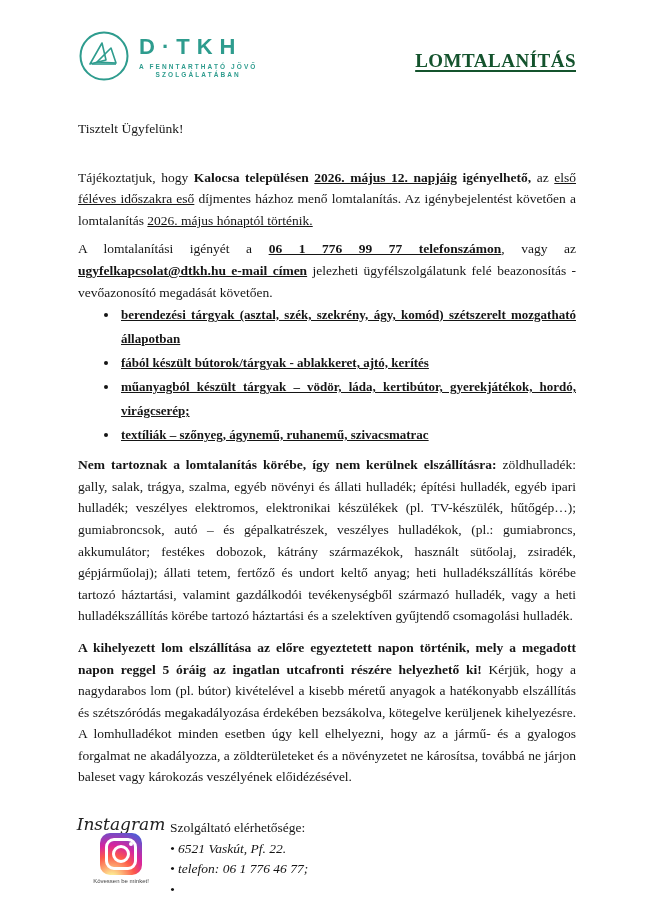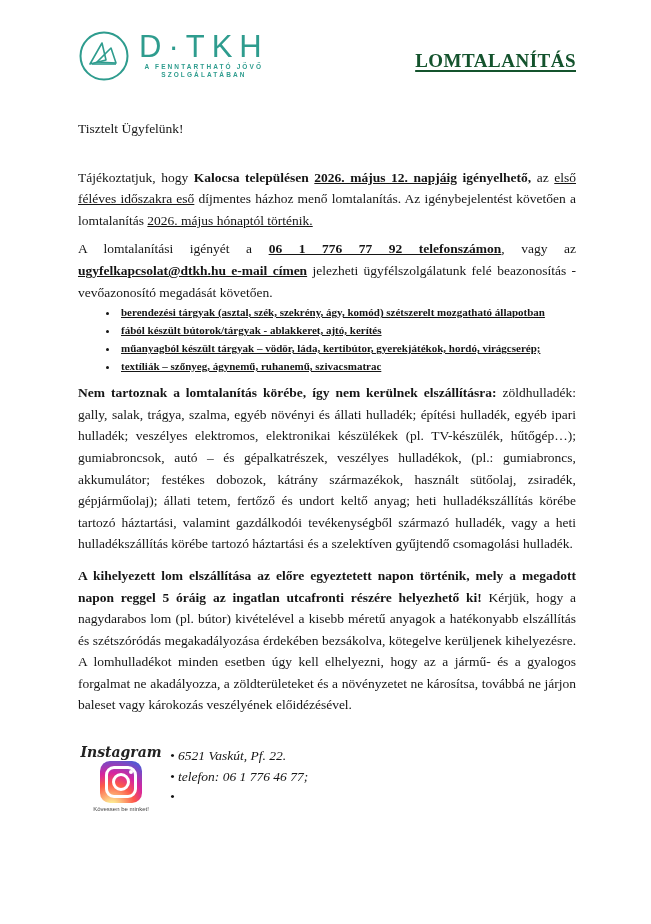--- a/index.html
+++ b/index.html
@@ -6,22 +6,22 @@
   .page{
     width:651px;height:924px;margin:0 auto;background:#ffffff;
     box-sizing:border-box;padding:30px 75px 0 78px;position:relative;
     font-family:"Liberation Serif", serif;color:#151515;overflow:hidden;
   }
   
   .header{display:flex;justify-content:space-between;align-items:flex-start;}
   .logo{display:flex;align-items:center;gap:9px;}
   .logo-mark{width:52px;height:52px;flex:0 0 auto;}
   .logo-name{
-    font-family:"Liberation Sans", sans-serif;font-weight:normal;
-    font-size:31px;letter-spacing:7px;color:#2E9C8E;line-height:26px;
+    font-family:"Liberation Sans", sans-serif;font-weight:bold;
+    font-size:22px;letter-spacing:7px;color:#2E9C8E;line-height:26px;
   }
   .logo-tagline{
     font-family:"Liberation Sans", sans-serif;font-weight:bold;
     font-size:6.5px;letter-spacing:2.1px;color:#2E9C8E;line-height:8px;
     text-align:center;margin-top:3px;
   }
   .doc-title{
     font-size:19px;font-weight:bold;margin:20px 0 0 0;
     text-decoration:underline;text-decoration-thickness:2px;text-underline-offset:3px;
     letter-spacing:0.5px;color:#14532d;
@@ -30,29 +30,29 @@
   .para{font-size:13.5px;line-height:21.6px;text-align:justify;margin:0;}
   .greeting{margin-top:36px;text-align:left;}
   .mt-lg{margin-top:27px;}
   .mt-sm{margin-top:7px;}
   .mt-md{margin-top:10px;}
   .b{font-weight:bold;}
   .u{text-decoration:underline;}
   .i{font-style:italic;}
   ul.bullets{margin:0;padding:0 0 0 41px;}
   ul.bullets li{
-    font-size:11px;line-height:18px;text-align:justify;
+    font-size:13px;line-height:24px;text-align:justify;
     list-style:disc outside;padding-left:2px;
   }
   
   .footer{display:flex;margin-top:30px;align-items:flex-start;}
   .insta{width:70px;flex:0 0 auto;margin-left:8px;display:flex;flex-direction:column;align-items:center;}
   .insta-script{
-    font-family:"DejaVu Serif", serif;font-style:italic;font-weight:bold;
-    font-size:14px;color:#222;line-height:12px;
+    font-family:"DejaVu Serif", serif;font-style:italic;font-weight:normal;
+    font-size:17px;color:#222;line-height:12px;
   }
   .insta-icon{
     width:42px;height:42px;border-radius:10px;margin-top:3px;position:relative;
     background:radial-gradient(circle at 28% 110%, #fdf497 0%, #fdf497 6%, #fd5949 42%, #d6249f 62%, #4f5bd5 92%);
   }
   .insta-icon::before{
     content:"";position:absolute;inset:5px;border:3px solid #fff;border-radius:9px;
   }
   .insta-icon::after{
     content:"";position:absolute;width:12px;height:12px;border:3px solid #fff;border-radius:50%;
@@ -83,21 +83,21 @@
         <div class="logo-tagline"><span>A FENNTARTHATÓ JÖVŐ</span><br><span>SZOLGÁLATÁBAN</span></div>
       </div>
     </div>
     <h1 class="doc-title">LOMTALANÍTÁS</h1>
   </div>
 
   <p class="para greeting">Tisztelt Ügyfelünk!</p>
 
   <p class="para mt-lg"><span>Tájékoztatjuk, hogy </span><span class="b">Kalocsa településen </span><span class="b u">2026. május 12. napjáig</span><span class="b"> igényelhető,</span><span> az </span><span class="u">első féléves időszakra eső</span><span> díjmentes házhoz menő lomtalanítás. Az igénybejelentést követően a lomtalanítás </span><span class="u">2026. május hónaptól történik.</span></p>
 
-  <p class="para mt-sm"><span>A lomtalanítási igényét a </span><span class="b u">06 1 776 77 92 telefonszámon</span><span>, vagy az </span><span class="b u">ugyfelkapcsolat@dtkh.hu e-mail címen</span><span> jelezheti ügyfélszolgálatunk felé beazonosítás - vevőazonosító megadását követően.</span></p>
+  <p class="para mt-sm"><span>A lomtalanítási igényét a </span><span class="b u">06 1 776 99 77 telefonszámon</span><span>, vagy az </span><span class="b u">ugyfelkapcsolat@dtkh.hu e-mail címen</span><span> jelezheti ügyfélszolgálatunk felé beazonosítás - vevőazonosító megadását követően.</span></p>
 
 
   <ul class="bullets">
     <li><span class="b u">berendezési tárgyak (asztal, szék, szekrény, ágy, komód) szétszerelt mozgatható állapotban</span></li>
     <li><span class="b u">fából készült bútorok/tárgyak - ablakkeret, ajtó, kerítés</span></li>
     <li><span class="b u">műanyagból készült tárgyak – vödör, láda, kertibútor, gyerekjátékok, hordó, virágcserép;</span></li>
     <li><span class="b u">textíliák – szőnyeg, ágynemű, ruhanemű, szivacsmatrac</span></li>
   </ul>
 
   <p class="para mt-sm"><span class="b">Nem tartoznak a lomtalanítás körébe, így nem kerülnek elszállításra:</span><span> zöldhulladék: gally, salak, trágya, szalma, egyéb növényi és állati hulladék; építési hulladék, egyéb ipari hulladék; veszélyes elektromos, elektronikai készülékek (pl. TV-készülék, hűtőgép…); gumiabroncsok, autó – és gépalkatrészek, veszélyes hulladékok, (pl.: gumiabroncs, akkumulátor; festékes dobozok, kátrány származékok, használt sütőolaj, zsiradék, gépjárműolaj); állati tetem, fertőző és undort keltő anyag; heti hulladékszállítás körébe tartozó háztartási, valamint gazdálkodói tevékenységből származó hulladék, vagy a heti hulladékszállítás körébe tartozó háztartási és a szelektíven gyűjtendő csomagolási hulladék.</span></p>
@@ -107,19 +107,20 @@
   <div class="footer">
     <div class="insta">
       <div class="insta-script">Instagram</div>
       <div class="insta-icon">
           <span class="insta-dot"></span>
         </div>
       <div class="insta-follow">Kövessen be minket!</div>
 
     </div>
     <div class="contact">
+      <div class="contact-heading">Szolgáltató elérhetősége:</div>
       <div class="c-item"><span>6521 Vaskút, Pf. 22.</span></div>
       <div class="c-item"><span>telefon: 06 1 776 46 77;</span></div>
       <div class="c-item"></div>
     </div>
   </div>
 
 </div>
 
 </body></html>

